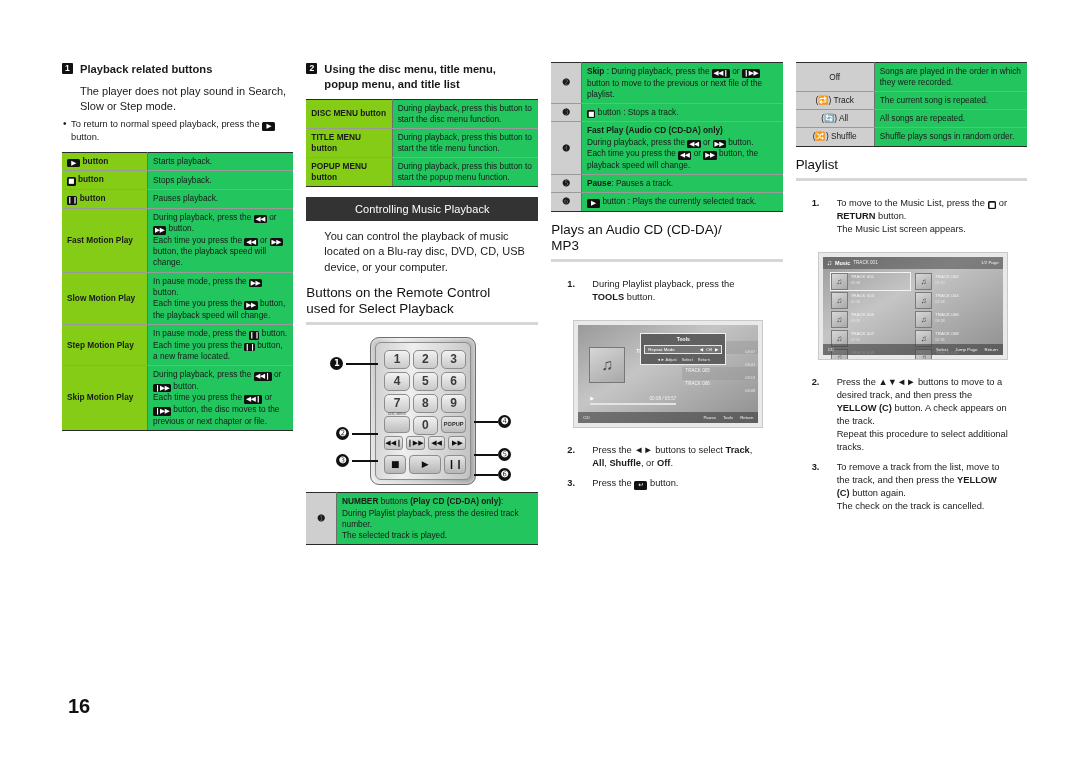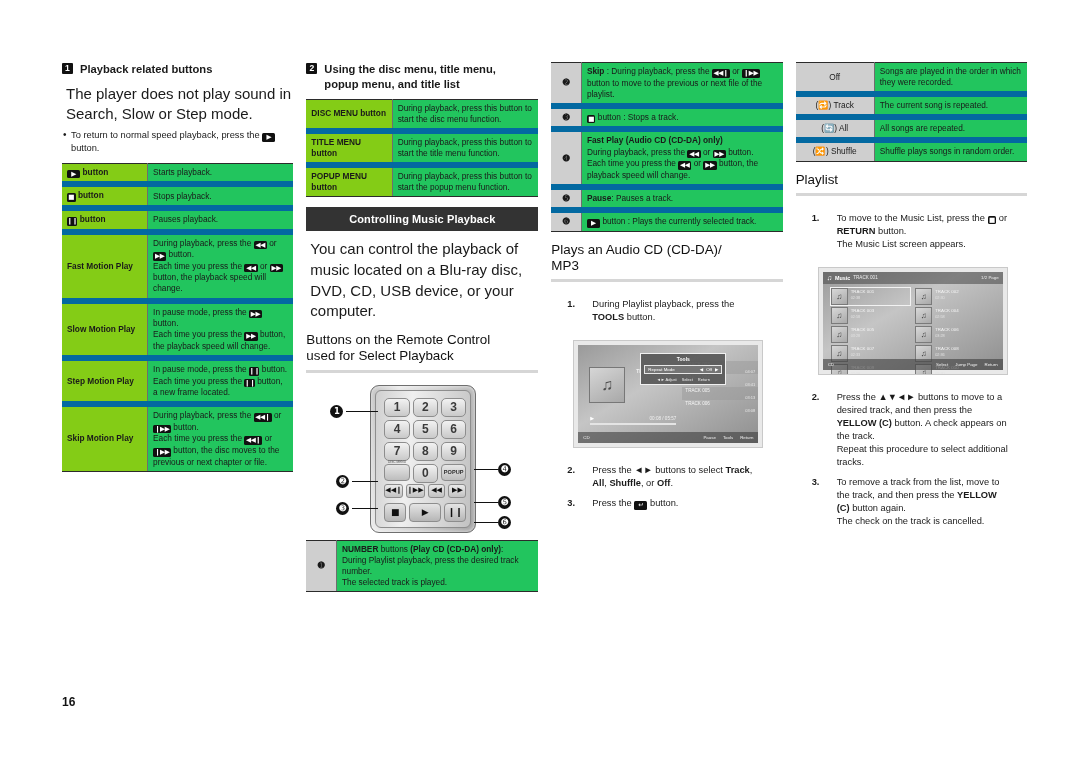--- a/index.html
+++ b/index.html
@@ -19,30 +19,30 @@
   
   .sec-head{
     font-size:11.2px;font-weight:bold;line-height:1.32;margin:0 0 7px 0;
     display:flex;align-items:flex-start;gap:7px;
   }
   .numbox{
     display:inline-block;flex:0 0 auto;background:#111;color:#fff;
     font-size:8.6px;font-weight:bold;width:11px;height:11px;line-height:11px;
     text-align:center;margin-top:1px;border-radius:1px;font-family:"Liberation Sans",sans-serif;
   }
-  p.body{font-size:15px;line-height:1.38;margin:0 0 4px 4px;}
+  p.body{font-size:11px;line-height:1.38;margin:0 0 4px 18px;}
   ul.bul{margin:0 0 8px 0;padding:0;list-style:none;}
   ul.bul li{font-size:9.3px;line-height:1.38;padding-left:9px;position:relative;}
   ul.bul li:before{content:"\2022";position:absolute;left:1px;top:-1px;font-size:10px;}
 
   
   table.t{border-collapse:collapse;width:100%;margin:0 0 10px 0;}
   table.t td{
     font-size:8.3px;line-height:1.34;vertical-align:middle;
-    border-top:6px solid #0369a1;border-bottom:1px solid #9a9a9a;
+    border-top:1px solid #0369a1;border-bottom:1px solid #9a9a9a;
     padding:3px 5px;
   }
   table.t tr:first-child td{border-top:1.6px solid #2b2b2b;}
   table.t tr:last-child td{border-bottom:1.6px solid #2b2b2b;}
   td.lab{background:#84cc16;font-weight:bold;width:37%;border-right:1px solid #6e6e6e;}
   td.num{background:#cfcfcf;width:13%;text-align:center;border-right:1px solid #6e6e6e;
          font-size:11px;font-weight:bold;}
   td.desc{background:#22c55e;}
   td.lab2{background:#cfcfcf;width:34%;border-right:1px solid #6e6e6e;text-align:center;}
   .tallrow td{padding-top:5px;padding-bottom:5px;}
@@ -52,21 +52,21 @@
     display:inline-block;background:#111;color:#fff;border-radius:1.5px;
     font-size:6.6px;line-height:8.6px;height:8.6px;min-width:10px;padding:0 1.6px;
     text-align:center;vertical-align:-1px;font-family:"DejaVu Sans",sans-serif;
     letter-spacing:-0.3px;
   }
   .key.sq{min-width:8.6px;padding:0;}
   .bld{font-weight:bold;}
 
   
   .banner{
-    background:#333333;color:#ffffff;text-align:center;font-weight:bold;
+    background:#333333;color:#ffffff;text-align:center;font-weight:normal;
     font-size:11px;padding:6px 16px;margin:4px 0 8px 0;letter-spacing:.1px;
   }
   h2.sub{
     font-size:13.4px;font-weight:normal;line-height:1.22;margin:10px 0 5px 0;
     color:#111;
   }
   .rule{height:3px;background:#d6d6d6;margin:0 0 9px 0;}
 
   
   ol.steps{margin:16px;padding:0;list-style:none;counter-reset:st;}
@@ -183,21 +183,21 @@
   .mitem{display:flex;gap:3px;margin-bottom:2px;align-items:stretch;}
   .mic{width:15px;height:15px;background:linear-gradient(150deg,#d8d8d8,#a9a9a9);
        border:1px solid #7a7a7a;display:flex;align-items:center;justify-content:center;
        font-size:8px;color:#444;}
   .mtx{flex:1;}
   .mtx .n{font-size:4.4px;color:#f4f4f4;line-height:7px;}
   .mtx .d{font-size:3.8px;color:#e2e2e2;line-height:7px;}
   .mitem.sel{outline:1px solid #f2f2f2;}
 
   
-  .pageno{position:absolute;left:62px;top:695px;font-size:12px;font-weight:bold;color:#111;}
+  .pageno{position:absolute;left:68px;top:695px;font-size:20px;font-weight:bold;color:#111;}
 </style>
 </head>
 <body>
 
 <div class="page">
   <div class="cols">
 
     <div class="col">
       <div class="sec-head">
         <span class="numbox">1</span>

